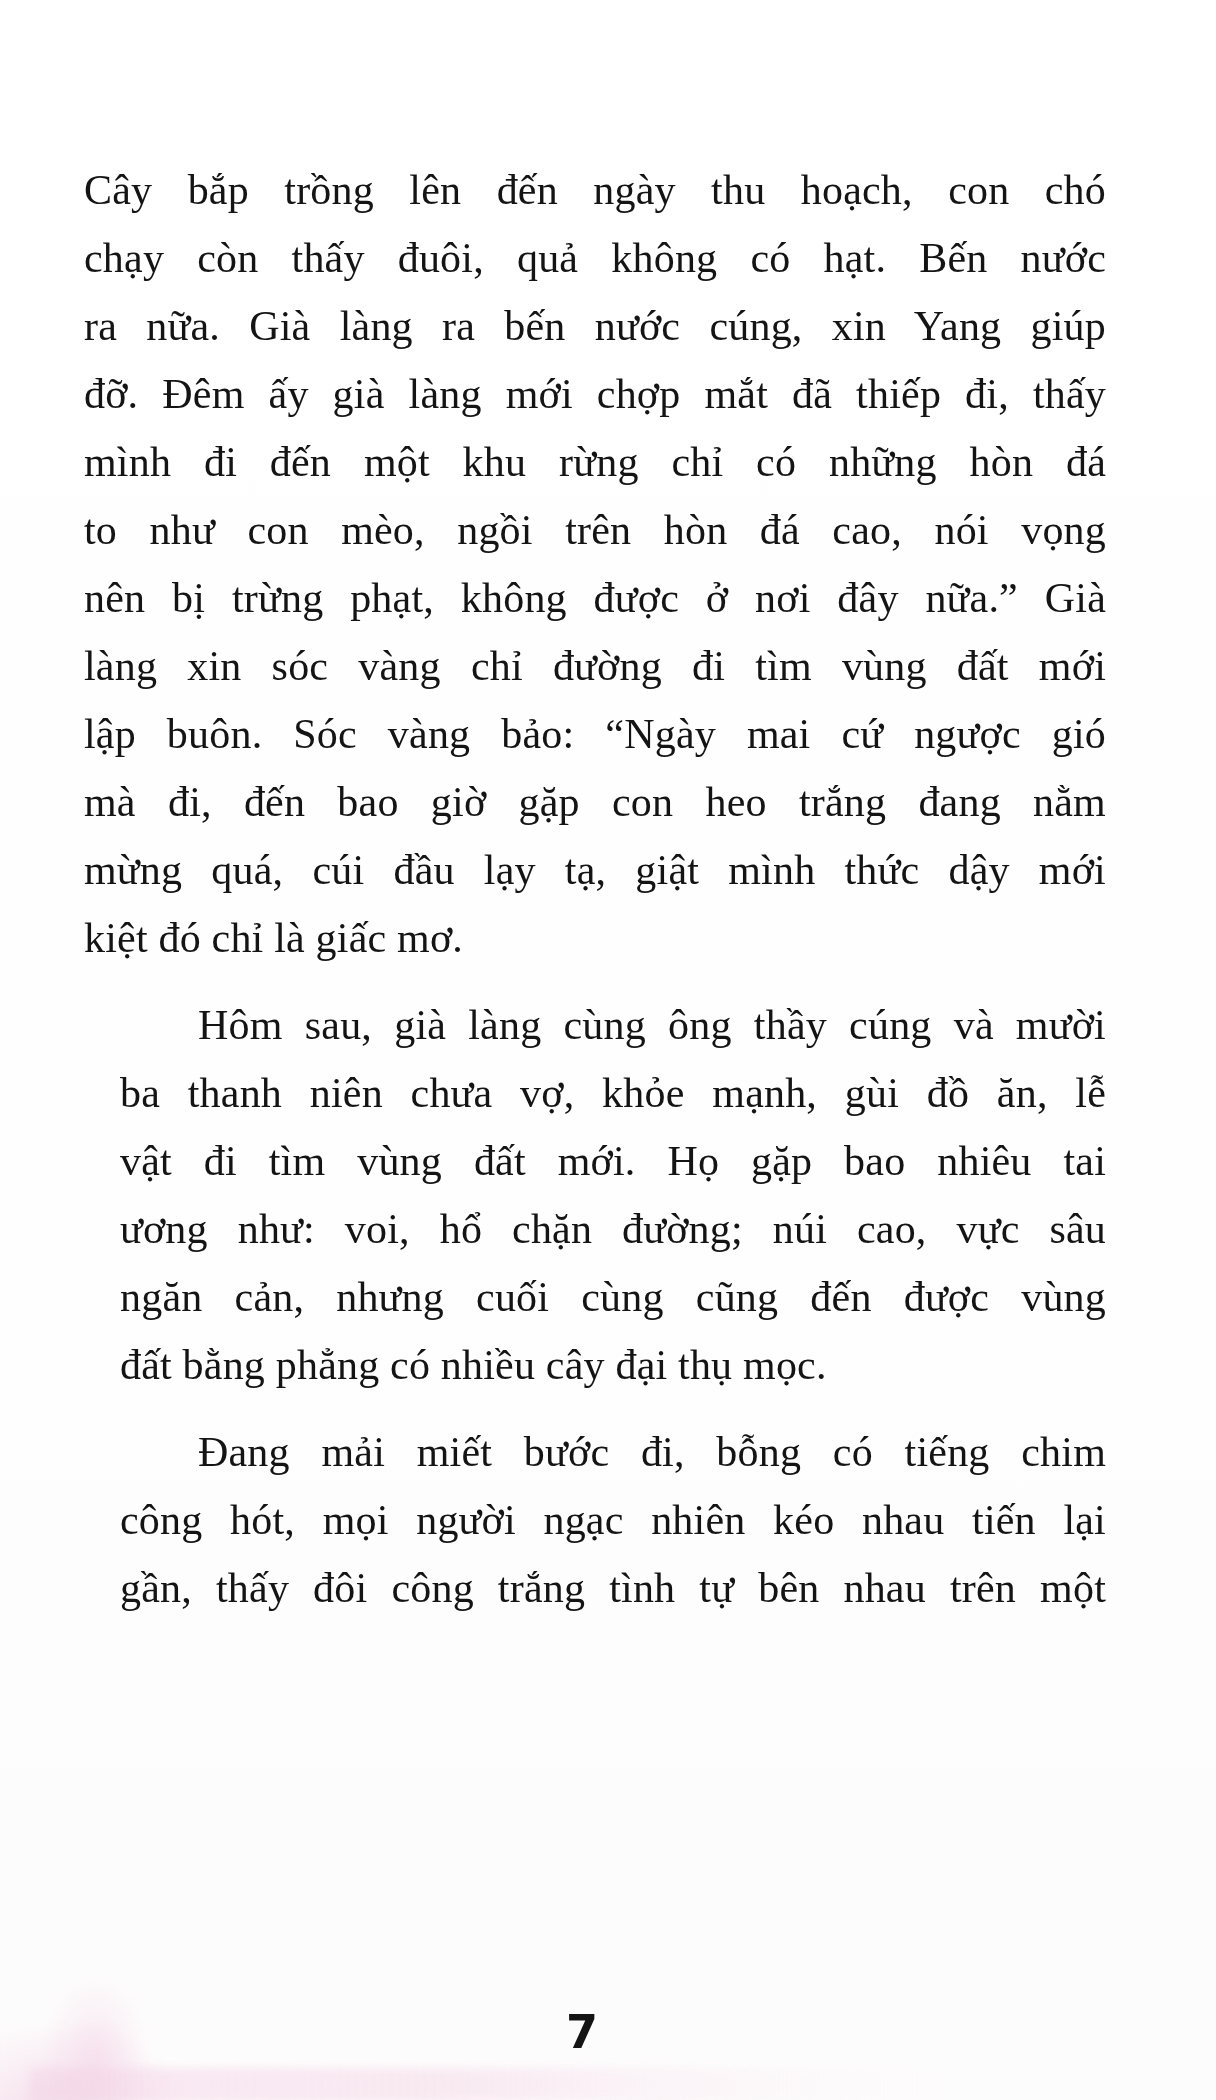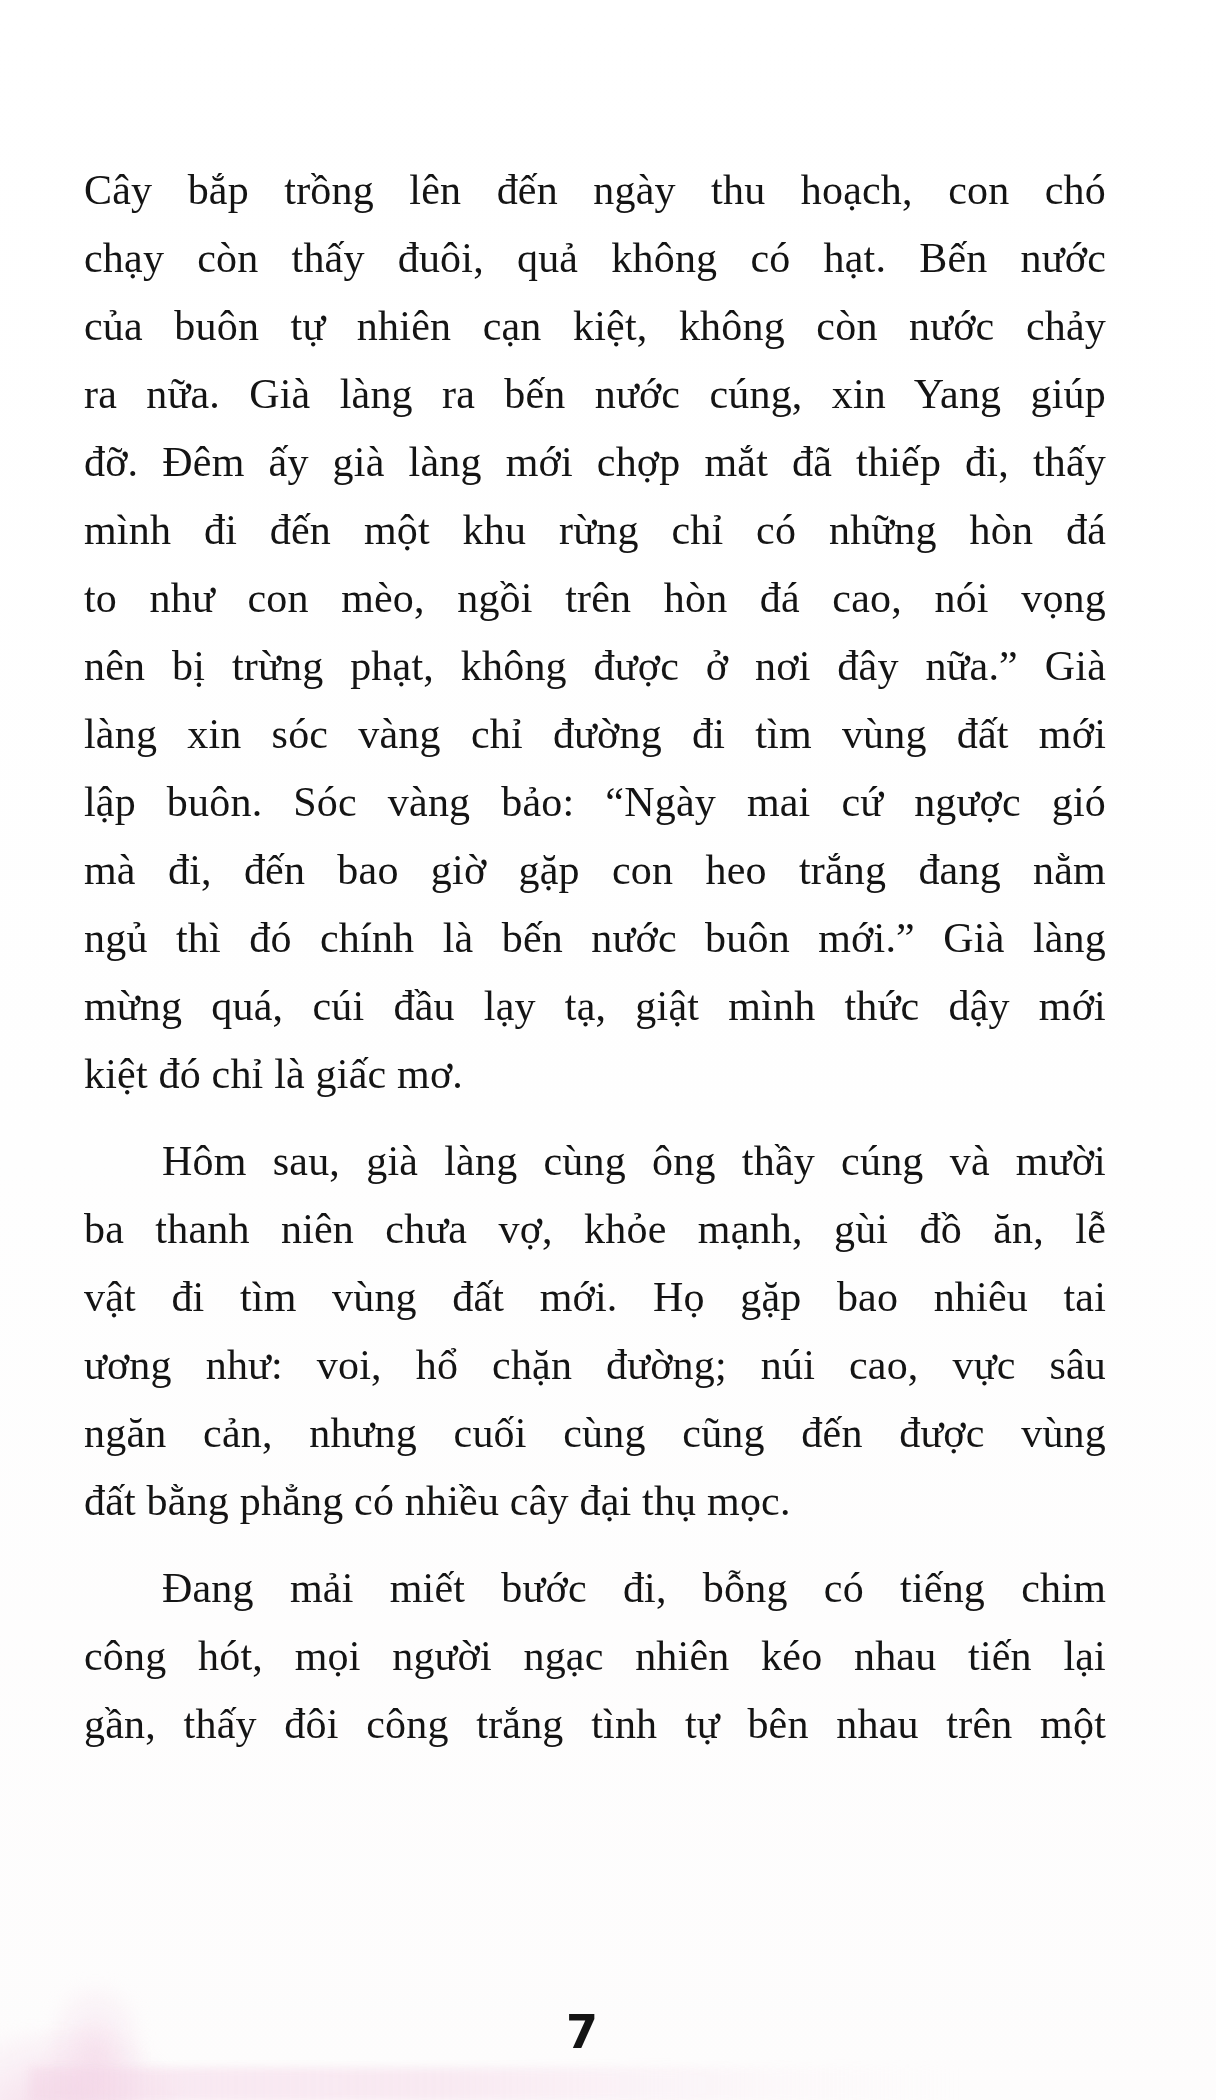--- a/index.html
+++ b/index.html
@@ -20,21 +20,21 @@
   .textblock {
     position: absolute;
     left: 84px;
     top: 156px;
     width: 1022px;
     color: var(--ink, #141414);
     font-size: 42px;
     line-height: 68px;
     letter-spacing: 0.2px;
   }
-  .para + .para { margin-top: 19px; }
+  .para + .para { margin-top: 19px; margin-left: 36px; }
   .para.indent .line:first-child { text-indent: 78px; }
   .line {
     text-align: justify;
     white-space: normal;
   }
   .line.j  { text-align-last: justify; }
   .line.nj { text-align-last: left; }
   .pagenum {
     position: absolute;
     left: 60px;
@@ -87,30 +87,28 @@
   }
 </style>
 </head>
 <body>
 
 <div class="page">
   <div class="textblock">
       <div class="para">
         <div class="line j">Cây bắp trồng lên đến ngày thu hoạch, con chó</div>
         <div class="line j">chạy còn thấy đuôi, quả không có hạt. Bến nước</div>
-        <div class="line j">của buôn tự nhiên cạn kiệt, không còn nước chảy</div>
         <div class="line j">ra nữa. Già làng ra bến nước cúng, xin Yang giúp</div>
         <div class="line j">đỡ. Đêm ấy già làng mới chợp mắt đã thiếp đi, thấy</div>
         <div class="line j">mình đi đến một khu rừng chỉ có những hòn đá</div>
         <div class="line j">to như con mèo, ngồi trên hòn đá cao, nói vọng</div>
         <div class="line j">nên bị trừng phạt, không được ở nơi đây nữa.” Già</div>
         <div class="line j">làng xin sóc vàng chỉ đường đi tìm vùng đất mới</div>
         <div class="line j">lập buôn. Sóc vàng bảo: “Ngày mai cứ ngược gió</div>
         <div class="line j">mà đi, đến bao giờ gặp con heo trắng đang nằm</div>
-        <div class="line j">ngủ thì đó chính là bến nước buôn mới.” Già làng</div>
         <div class="line j">mừng quá, cúi đầu lạy tạ, giật mình thức dậy mới</div>
         <div class="line nj">kiệt đó chỉ là giấc mơ.</div>
       </div>
       <div class="para indent">
         <div class="line j">Hôm sau, già làng cùng ông thầy cúng và mười</div>
         <div class="line j">ba thanh niên chưa vợ, khỏe mạnh, gùi đồ ăn, lễ</div>
         <div class="line j">vật đi tìm vùng đất mới. Họ gặp bao nhiêu tai</div>
         <div class="line j">ương như: voi, hổ chặn đường; núi cao, vực sâu</div>
         <div class="line j">ngăn cản, nhưng cuối cùng cũng đến được vùng</div>
         <div class="line nj">đất bằng phẳng có nhiều cây đại thụ mọc.</div>

